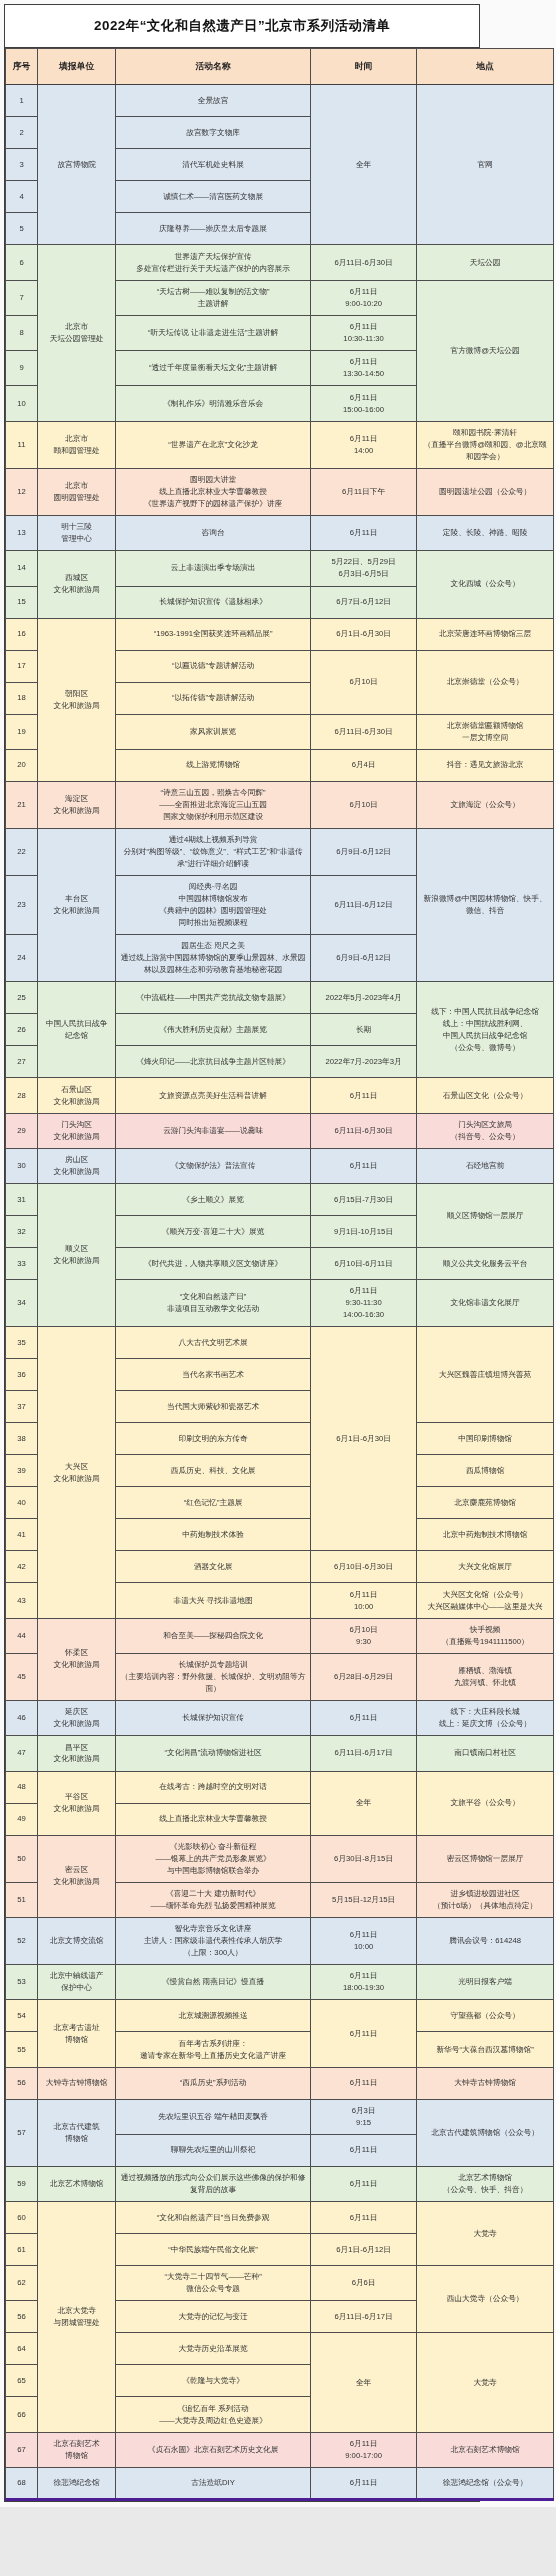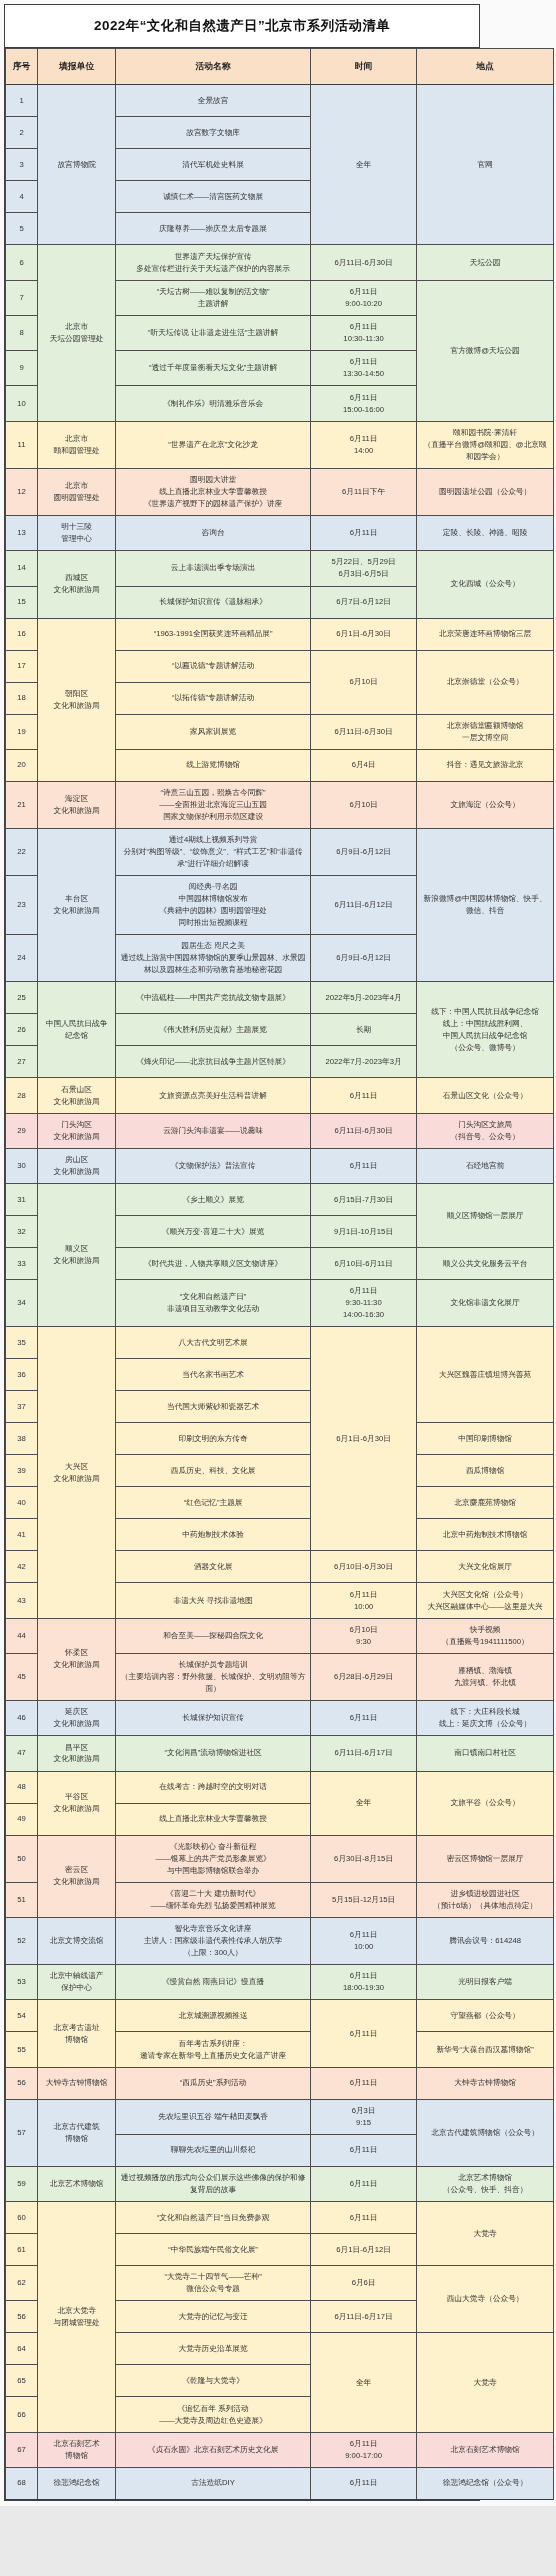--- a/index.html
+++ b/index.html
@@ -12,21 +12,21 @@
   th, td {
     border:0.5px solid #4d4d4d;
     text-align:center; vertical-align:middle;
     padding:5.2px 4.1px; font-size:7.7px; line-height:1.55; color:#333;
     white-space:pre-line; word-break:break-word;
   }
   thead th { background:#fbe0c8; font-size:8.8px; font-weight:bold; color:#222;
     height:36px; border-bottom:1px solid #3f3f3f; }
   tbody td { height:32px; background:var(--bg,#fff); }
   tr.gs td { border-top:1px solid #3f3f3f; }
-  tbody tr:last-child td { border-bottom:1px solid #4c1d95;margin-top:14px; }
+  tbody tr:last-child td { border-bottom:3px solid #4c1d95;margin-top:14px; }
 </style>
 </head>
 <body>
 
 <div class="page">
   <div class="sheet">
     <div class="title-bar">
       <h1>2022年“文化和自然遗产日”北京市系列活动清单</h1>
     </div>
     <table>

